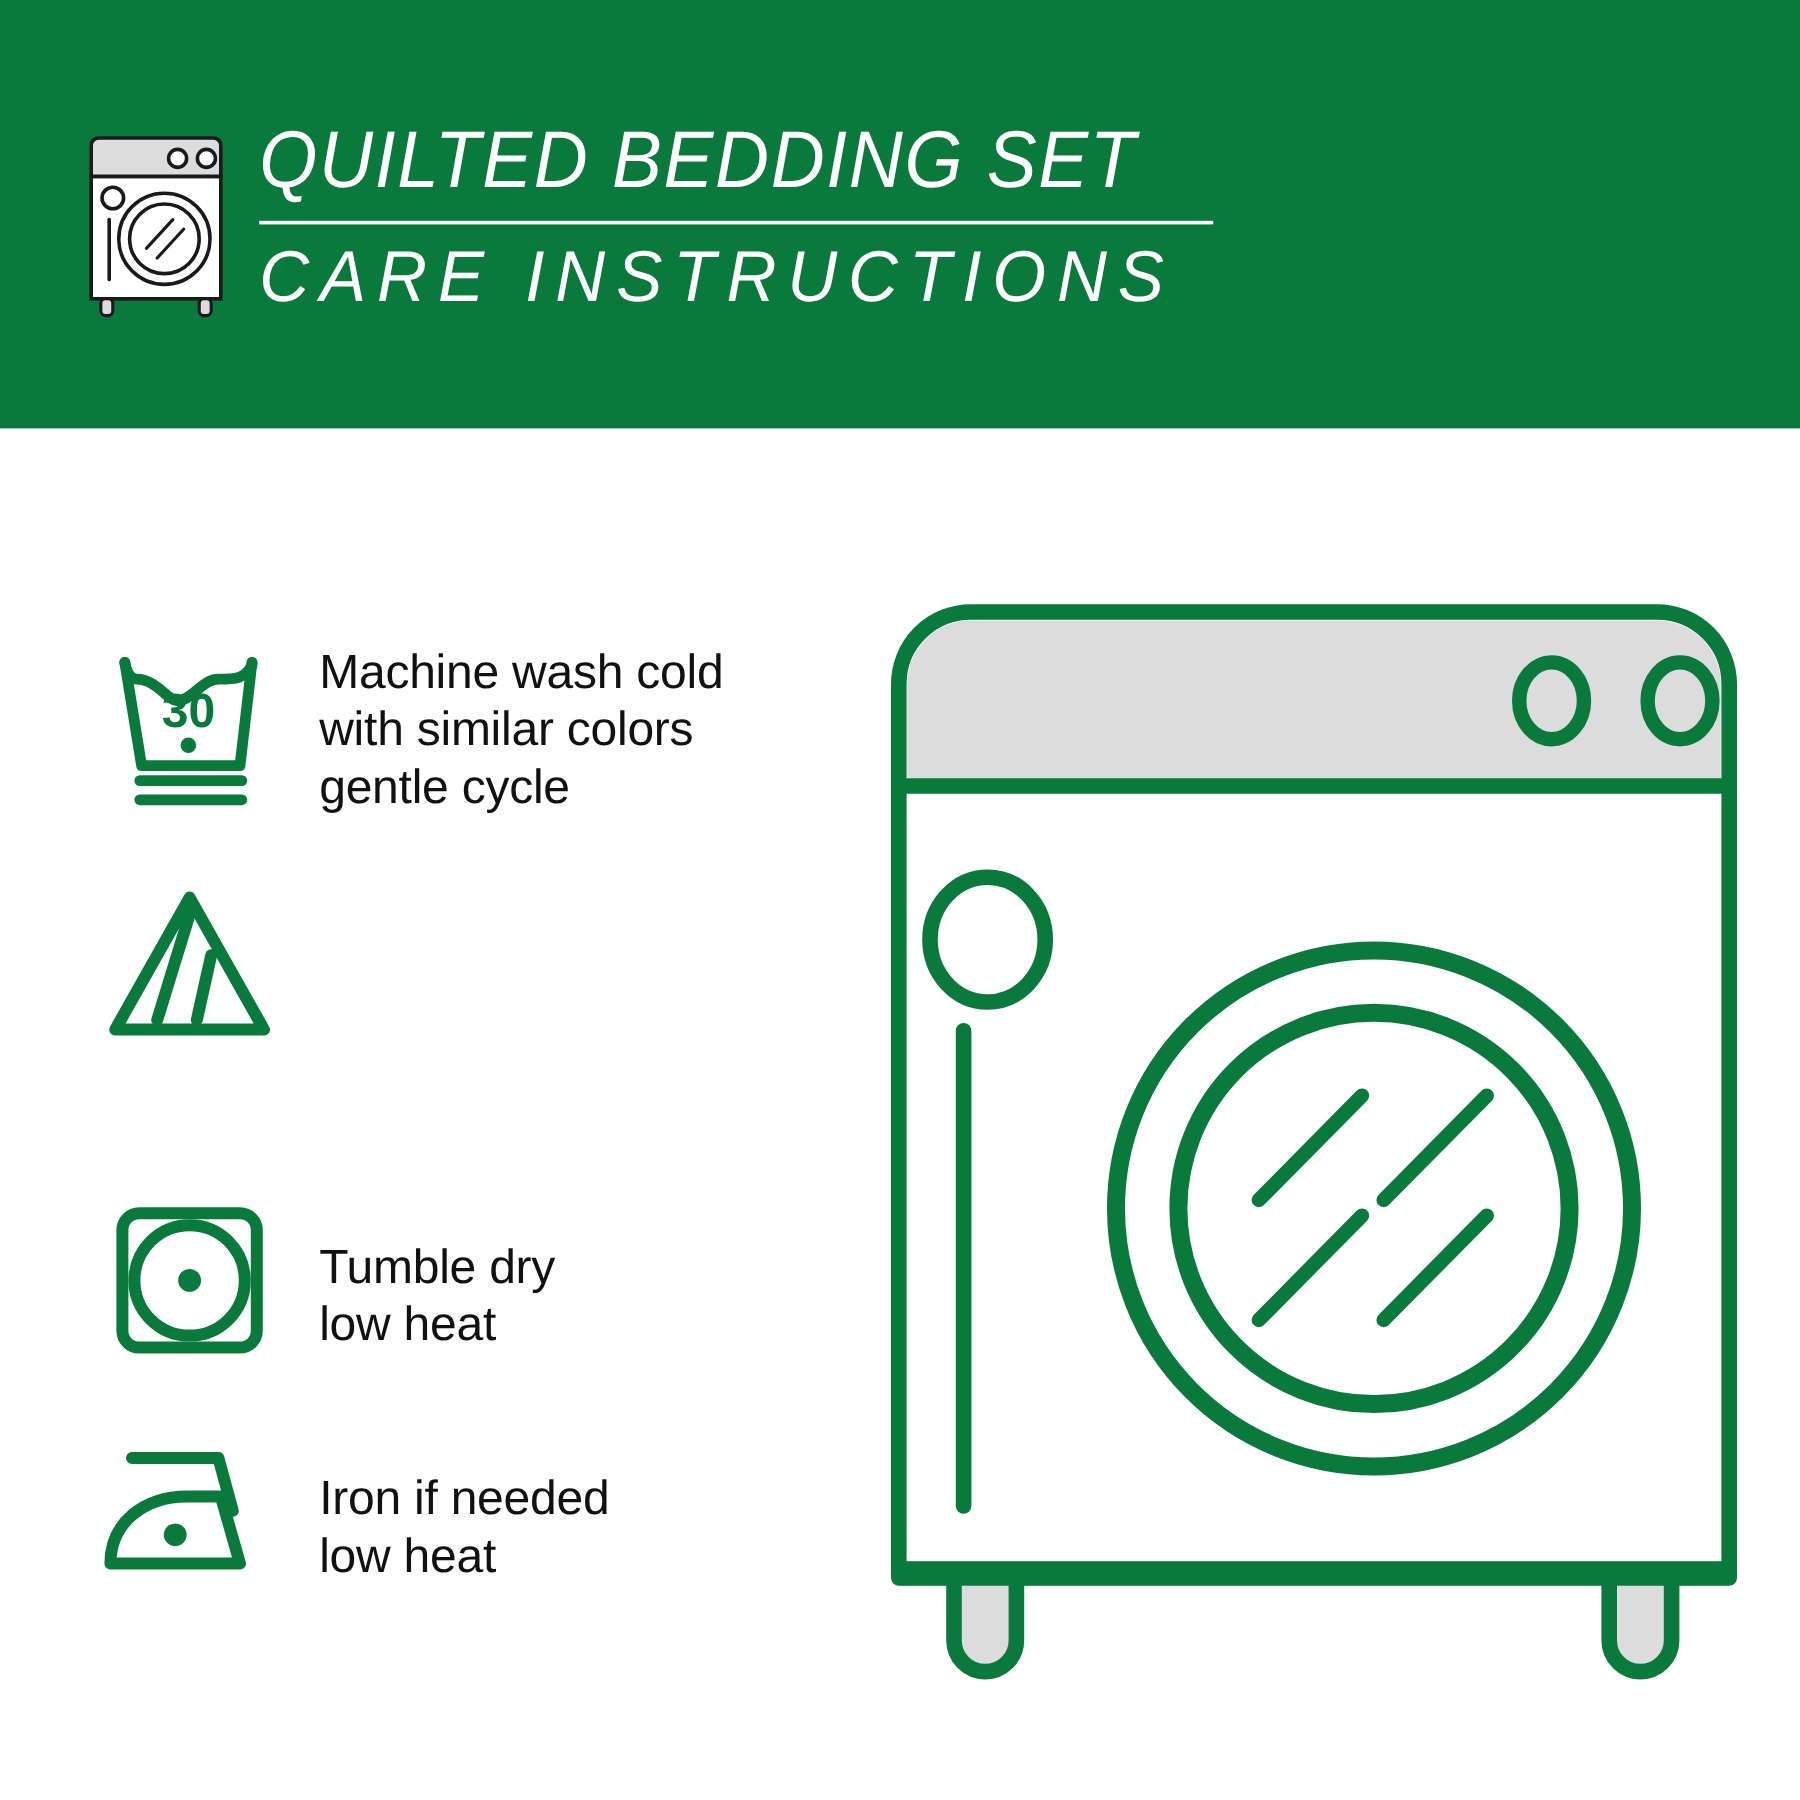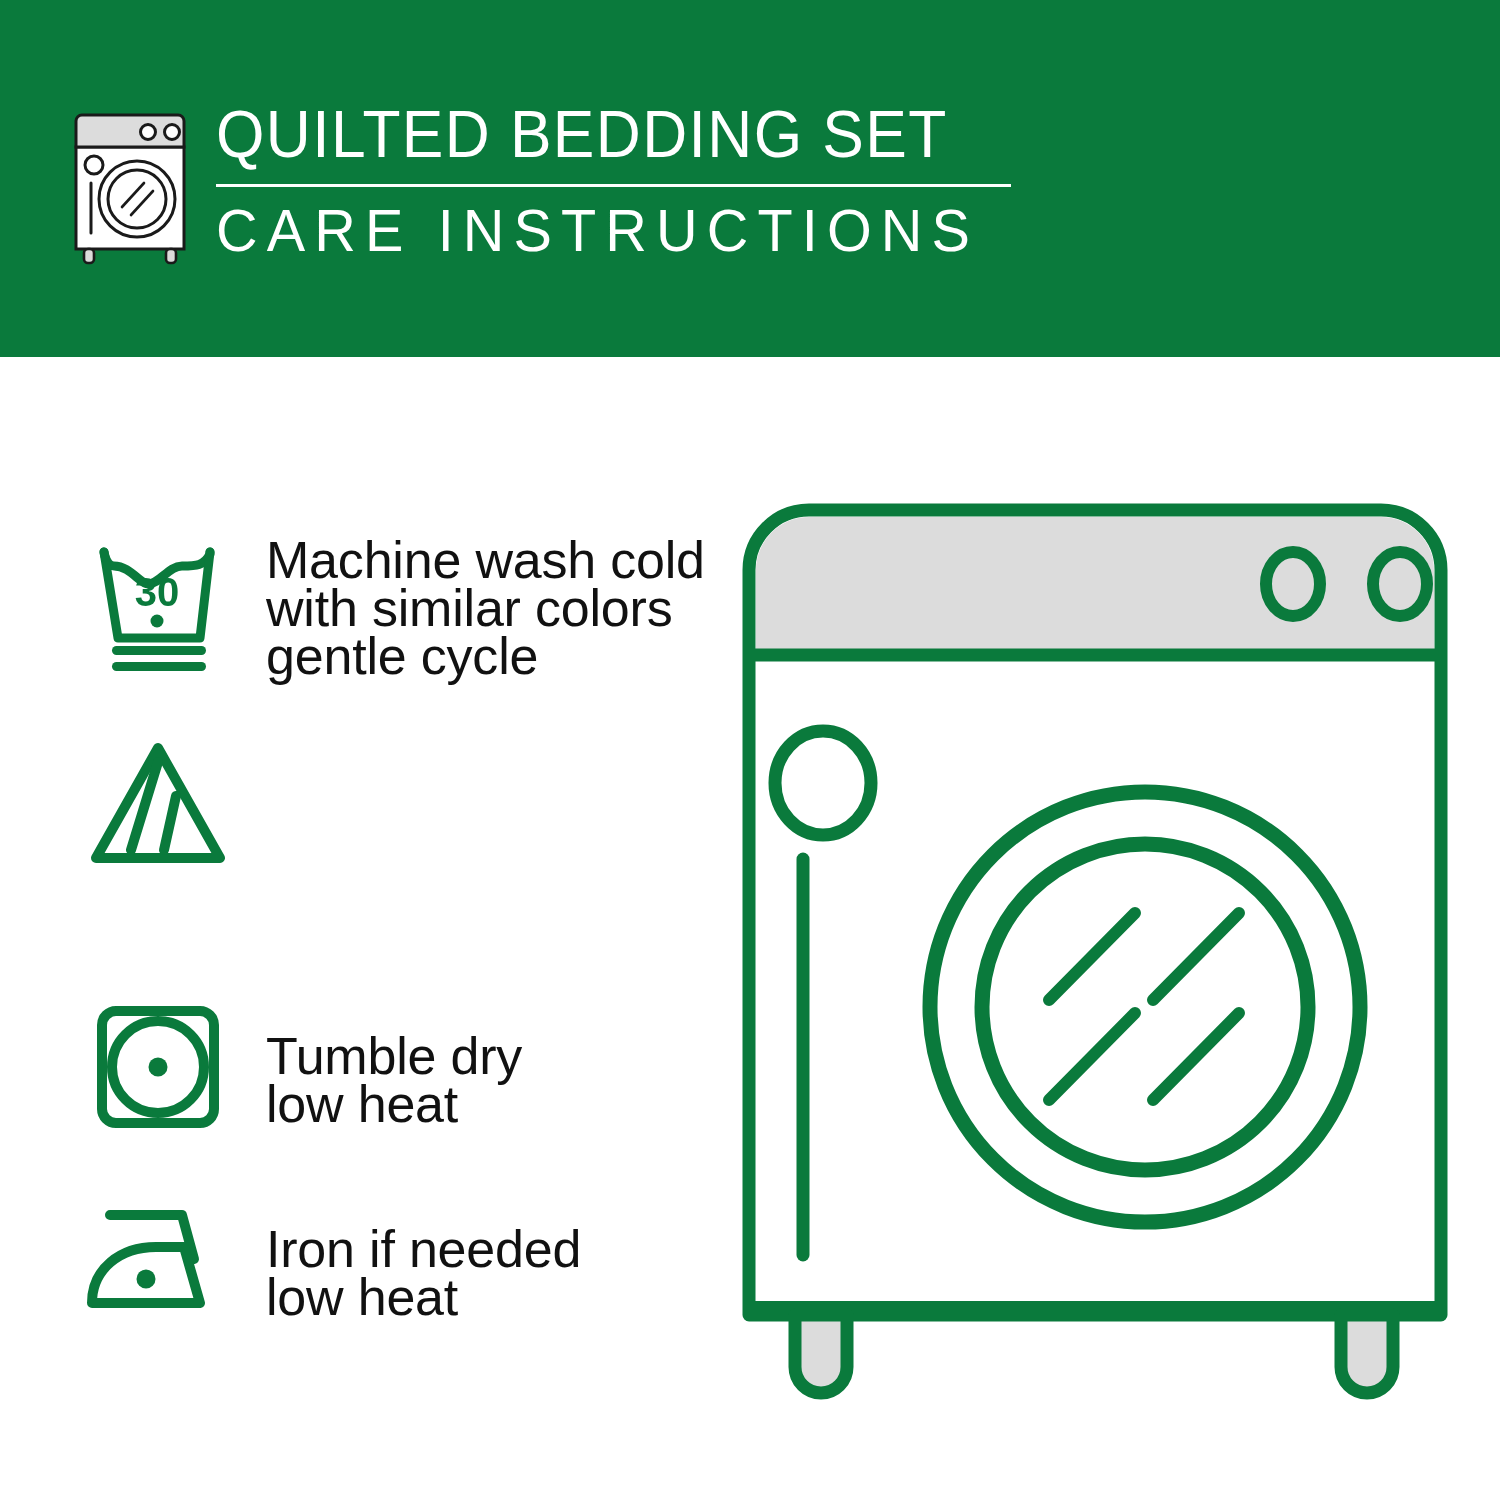--- a/index.html
+++ b/index.html
@@ -33,20 +33,21 @@
     left: 62px;
     top: 107px;
     width: 136px;
     height: 160px;
   }
   .header-text {
     position: absolute;
     left: 216px;
     top: 96px;
     width: 810px;
+    font-style: italic;
   }
   .title-main {
     font-family: "Liberation Sans", sans-serif;
     font-size: 67px;
     line-height: 76px;
     font-weight: 300;
     color: #ffffff;
     letter-spacing: 1.5px;
     white-space: nowrap;
     transform: scaleX(0.93);
@@ -101,21 +102,21 @@
   }
   .care-row.r0 .care-symbol { height: 150px; }
   .care-row.r1 .care-symbol { height: 140px; }
   .care-row.r2 .care-symbol { height: 140px; }
   .care-row.r3 .care-symbol { height: 130px; }
 
   .care-text {
     flex: 1 1 auto;
     padding-left: 28px;
     font-family: "Liberation Sans", sans-serif;
-    font-size: 52px;
+    font-size: 40px;
     line-height: 48px;
     color: #111111;
     font-weight: 400;
     letter-spacing: -0.2px;
   }
   .care-row.r0 .care-text { padding-top: 14px; }
   .care-row.r1 .care-text { padding-top: 26px; }
   .care-row.r2 .care-text { padding-top: 26px; }
   .care-row.r3 .care-text { padding-top: 22px; }
   .care-text .tline { display: block; white-space: nowrap; }

